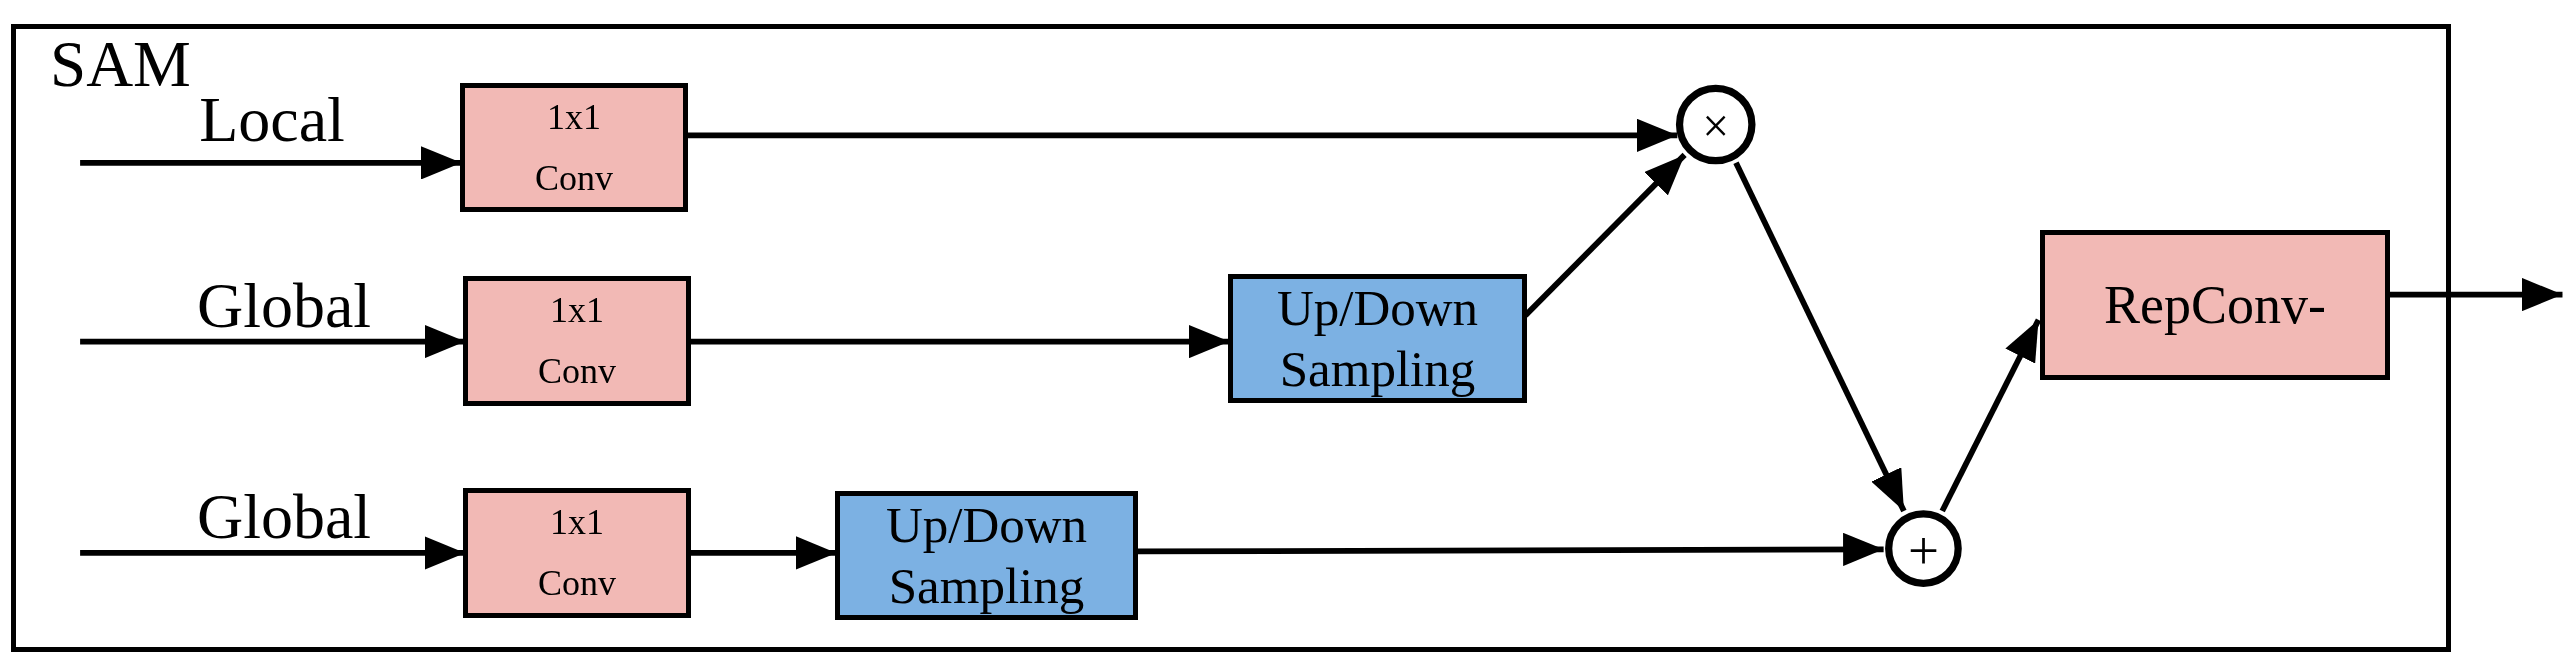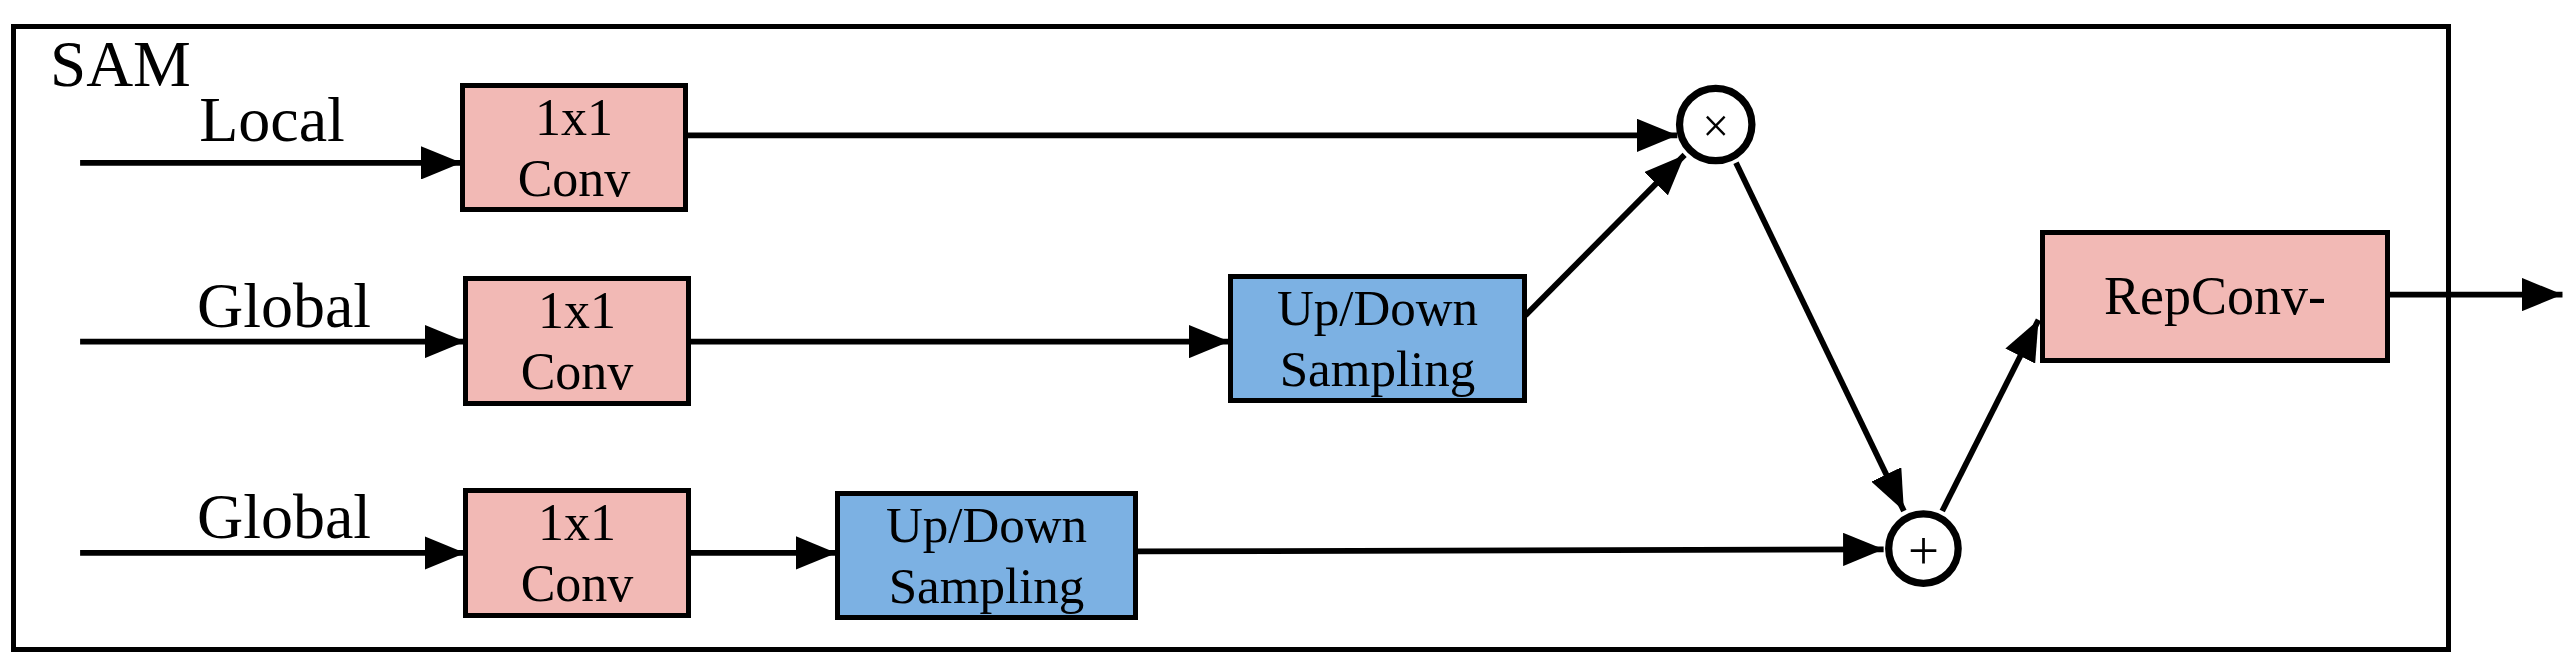--- a/index.html
+++ b/index.html
@@ -58,32 +58,32 @@
     display: flex;
     flex-direction: column;
     align-items: center;
     justify-content: center;
     text-align: center;
   }
   .block.pink { background: #f2b9b5; }
   .block.blue { background: #7cb1e3; }
   .conv-block {
     width: 228px;
-    font-size: 52px;
+    font-size: 36px;
     line-height: 61px;
   }
   .sampling-block {
     font-size: 51px;
     line-height: 61px;
   }
   .repconv-block {
     left: 2040px;
     top: 230px;
     width: 350px;
-    height: 133px;
+    height: 150px;
     font-size: 54px;
     line-height: 65px;
   }
   .node-glyph {
     font-family: "Liberation Serif", "DejaVu Serif", serif;
   }
 </style>
 </head>
 <body>
 

